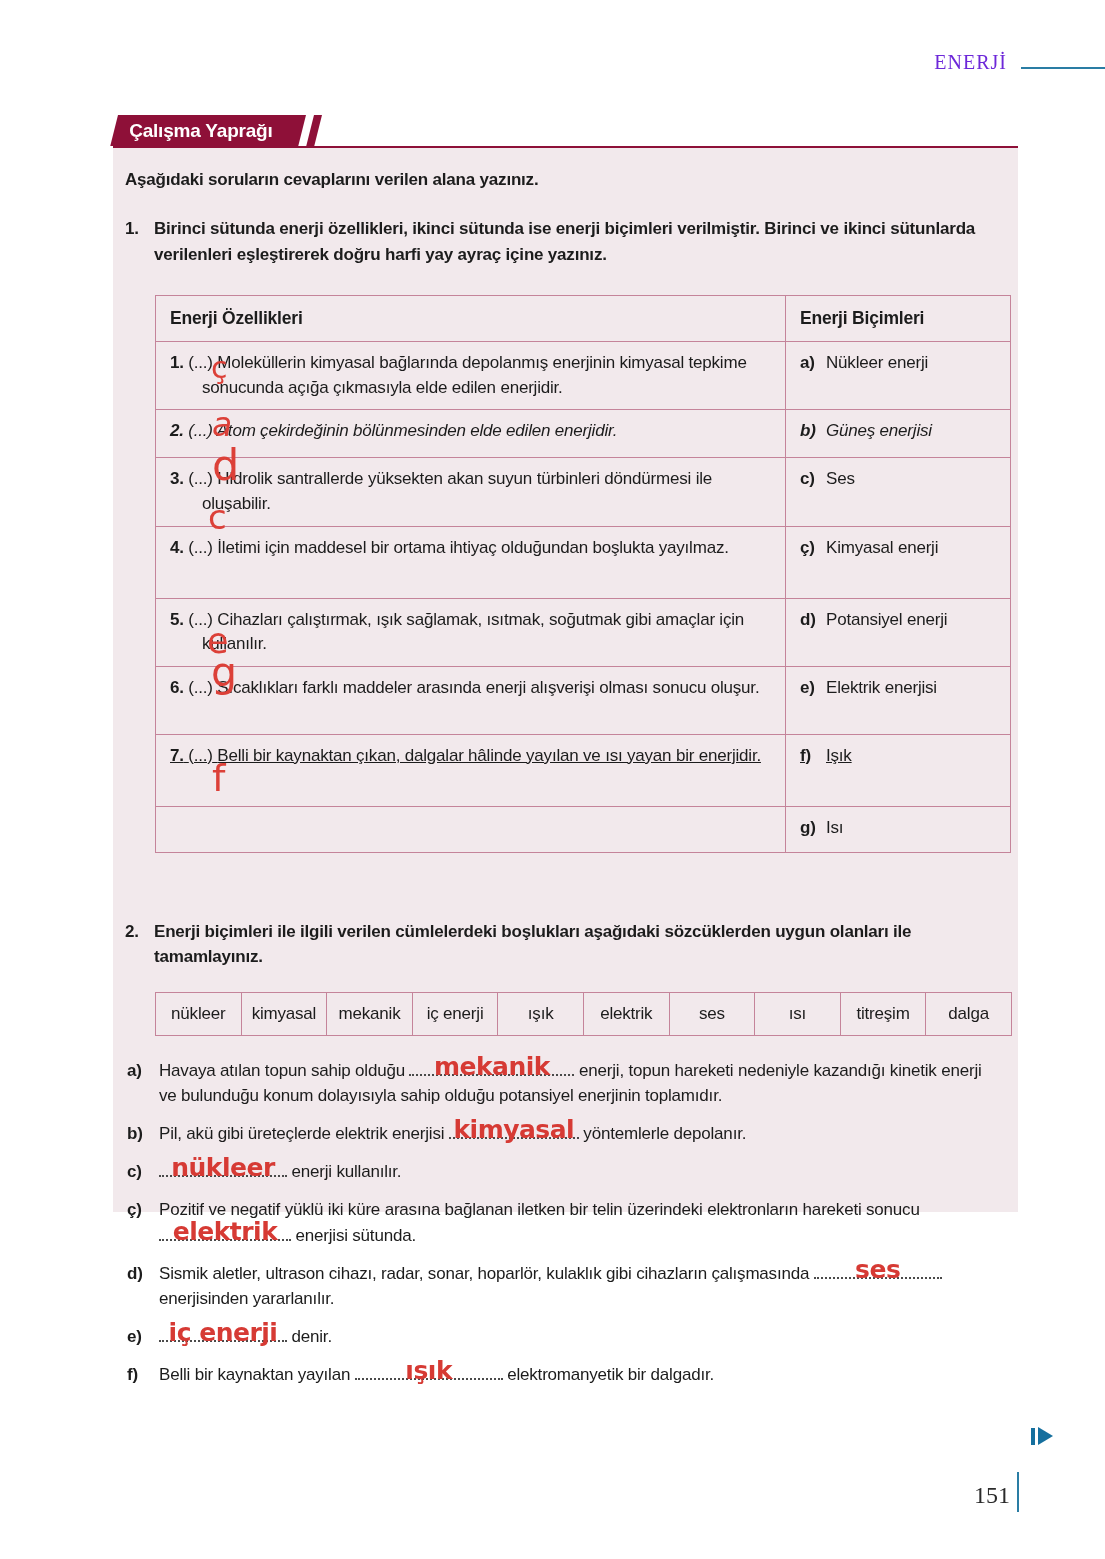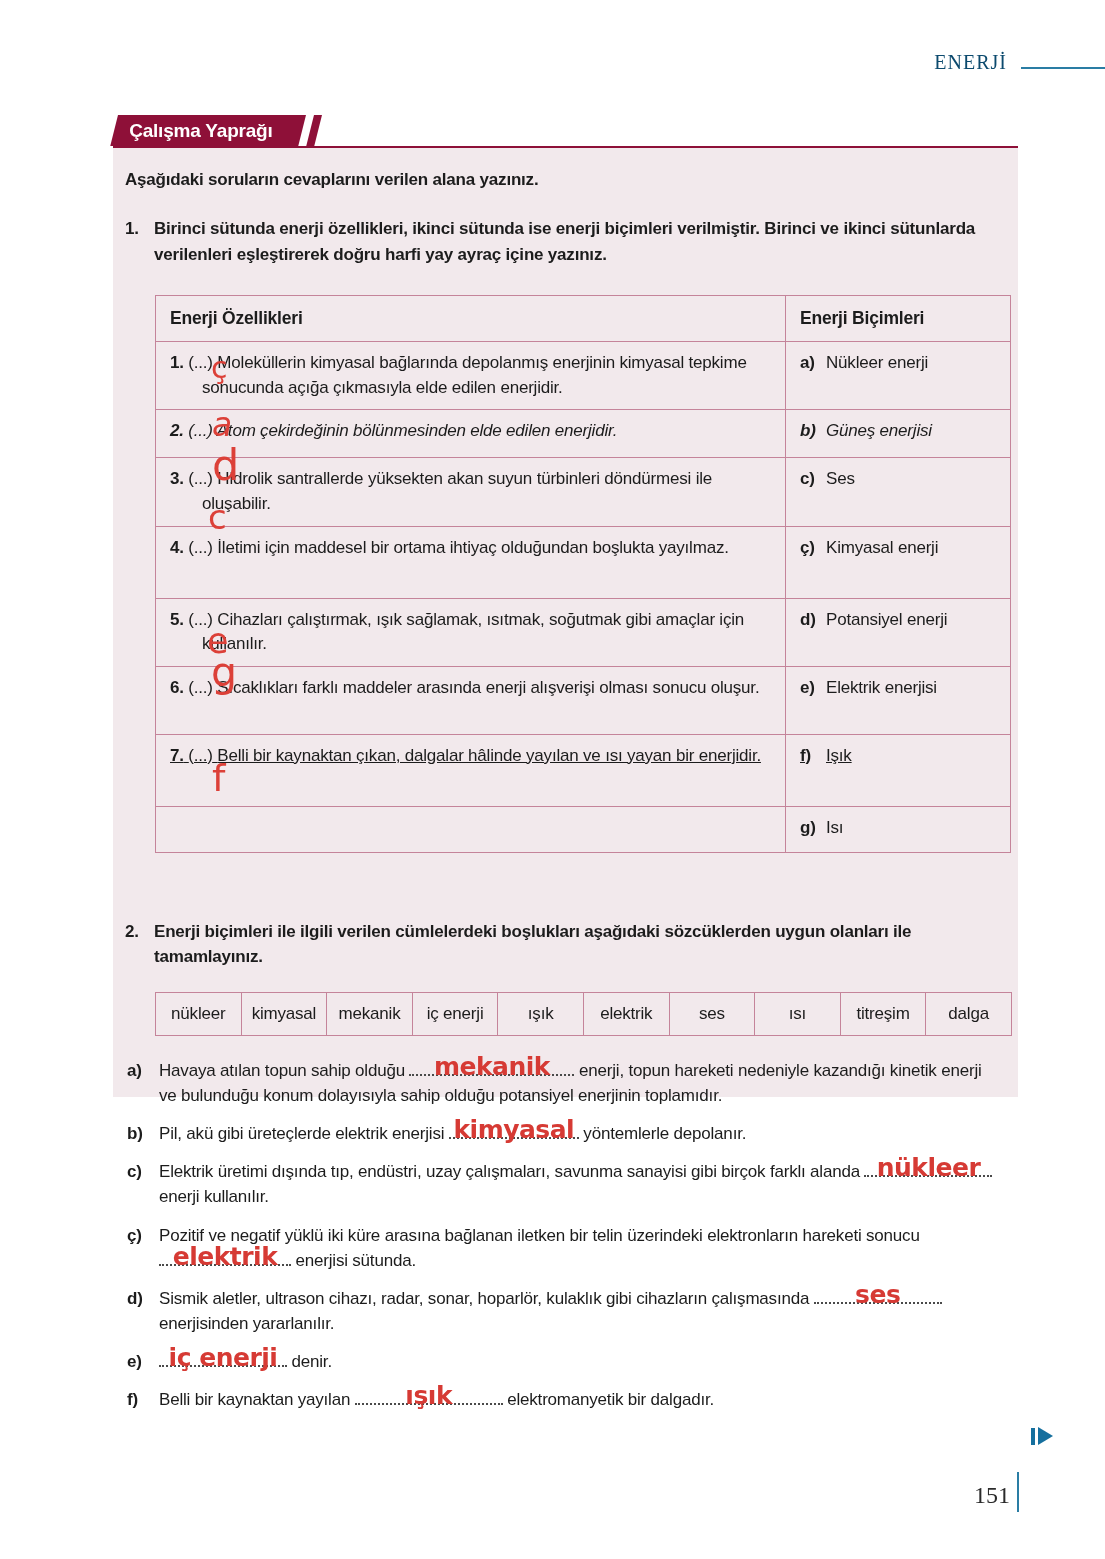--- a/index.html
+++ b/index.html
@@ -10,21 +10,21 @@
     color:#1c1c1c; overflow:hidden;
   }
 
   
   .page-header {
     position:absolute; top:46px; right:0; left:0; height:26px;
     display:flex; justify-content:flex-end; align-items:flex-end; gap:14px;
   }
   .page-header .htitle {
     font-family:"Liberation Serif", serif;
-    font-size:20px; letter-spacing:1px; color:#0c4a6e; line-height:1;
+    font-size:20px; letter-spacing:1px; color:#6d28d9; line-height:1;
   }
   .page-header .hrule {
     width:84px; height:2px; background:#2a7da4; margin-bottom:3px;
   }
 
   
   .tab-wrap { position:absolute; left:118px; top:115px; height:31px; }
   .tab-body {
     position:absolute; left:0; top:0; height:31px; width:188px;
     background:#8e1038; transform:skewX(-14deg); transform-origin:top left;
@@ -38,21 +38,21 @@
     position:absolute; left:196px; top:0; height:31px; width:8px;
     background:#8e1038; transform:skewX(-14deg); transform-origin:top left;
   }
   .panel-top-rule {
     position:absolute; left:113px; top:146px; width:905px; height:2px;
     background:#8e1038;
   }
 
   
   .panel {
-    position:absolute; left:113px; top:148px; width:905px; height:949px;
+    position:absolute; left:113px; top:148px; width:905px; height:1064px;
     background:#f2e9ec; padding:22px 2px 0 12px;
   }
 
   .intro { font-weight:bold; font-size:17px; letter-spacing:-0.2px; }
 
   .qprompt { display:flex; gap:9px; margin-top:26px; font-weight:bold;
              font-size:17px; line-height:1.5; letter-spacing:-0.2px; }
   .qprompt .qnum { flex:none; width:20px; }
   .qprompt .qtext { width:845px; }
 
@@ -303,21 +303,21 @@
 
     <div class="item">
       <span class="ilabel">b)</span>
       <span class="itext"><span>Pil, akü gibi üreteçlerde elektrik enerjisi</span>
         <span class="blank w-b"><span class="ans">kimyasal</span></span>
         <span>yöntemlerle depolanır.</span></span>
     </div>
 
     <div class="item">
       <span class="ilabel">c)</span>
-      <span class="itext"><span>Elektrik üretimi dışında tıp, endüstri, uzay çalışmaları, savunma sanayisi gibi birçok farklı alanda</span>
+      <span class="itext">
         <span class="blank w-c"><span class="ans">nükleer</span></span>
         <span>enerji kullanılır.</span></span>
     </div>
 
     <div class="item">
       <span class="ilabel">ç)</span>
       <span class="itext"><span>Pozitif ve negatif yüklü iki küre arasına bağlanan iletken bir telin üzerindeki elektronların hareketi sonucu</span>
         <span class="blank w-c2"><span class="ans">elektrik</span></span>
         <span>enerjisi sütunda.</span></span>
     </div>

